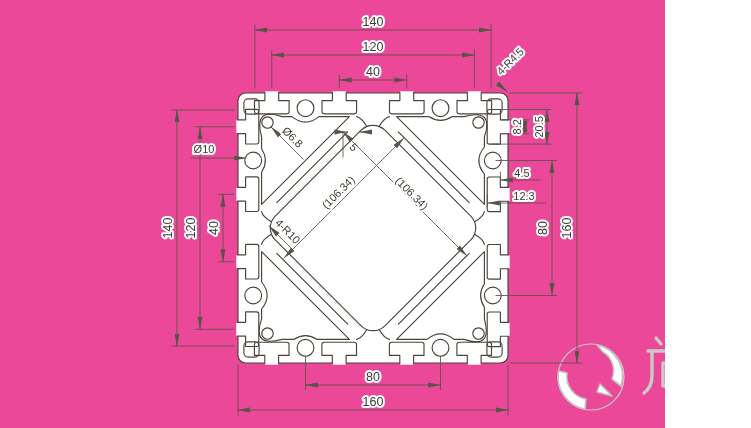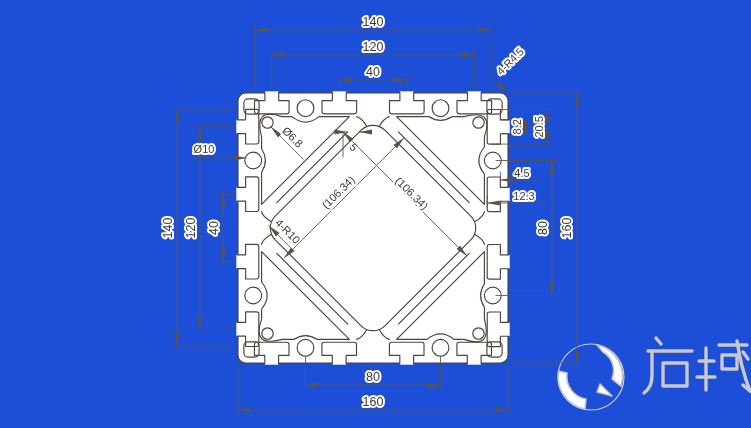--- a/index.html
+++ b/index.html
@@ -1,16 +1,16 @@
 <!DOCTYPE html>
 <html><head>
 <meta charset="utf-8">
 <style>
   html,body{margin:0;padding:0;background:#ffffff;}
-  #canvas{width:751px;height:428px;background:#1d4ed8;position:relative;overflow:hidden;}
+  #canvas{width:665px;height:428px;background:#ec4899;position:relative;overflow:hidden;}
   svg{display:block;}
   text{font-family:"Liberation Sans","DejaVu Sans",sans-serif;fill:#3f3a31;
        paint-order:stroke;stroke:#ffffff;stroke-width:4px;stroke-linejoin:round;}
   .dimtxt{font-size:12.5px;}
   .smltxt{font-size:11px;}
   .prof{fill:none;stroke:#4b443b;stroke-width:1.15;stroke-linejoin:round;stroke-linecap:round;}
   .proff{fill:#ffffff;stroke:#4b443b;stroke-width:1.15;stroke-linejoin:round;}
   .er{fill:#ffffff;stroke:none;}
   .dim{fill:none;stroke:#5a5348;stroke-width:0.85;stroke-linecap:round;}
   .logo{fill:#ffffff;stroke:#c4c4c4;stroke-width:1.6;stroke-linecap:round;stroke-linejoin:round;}

